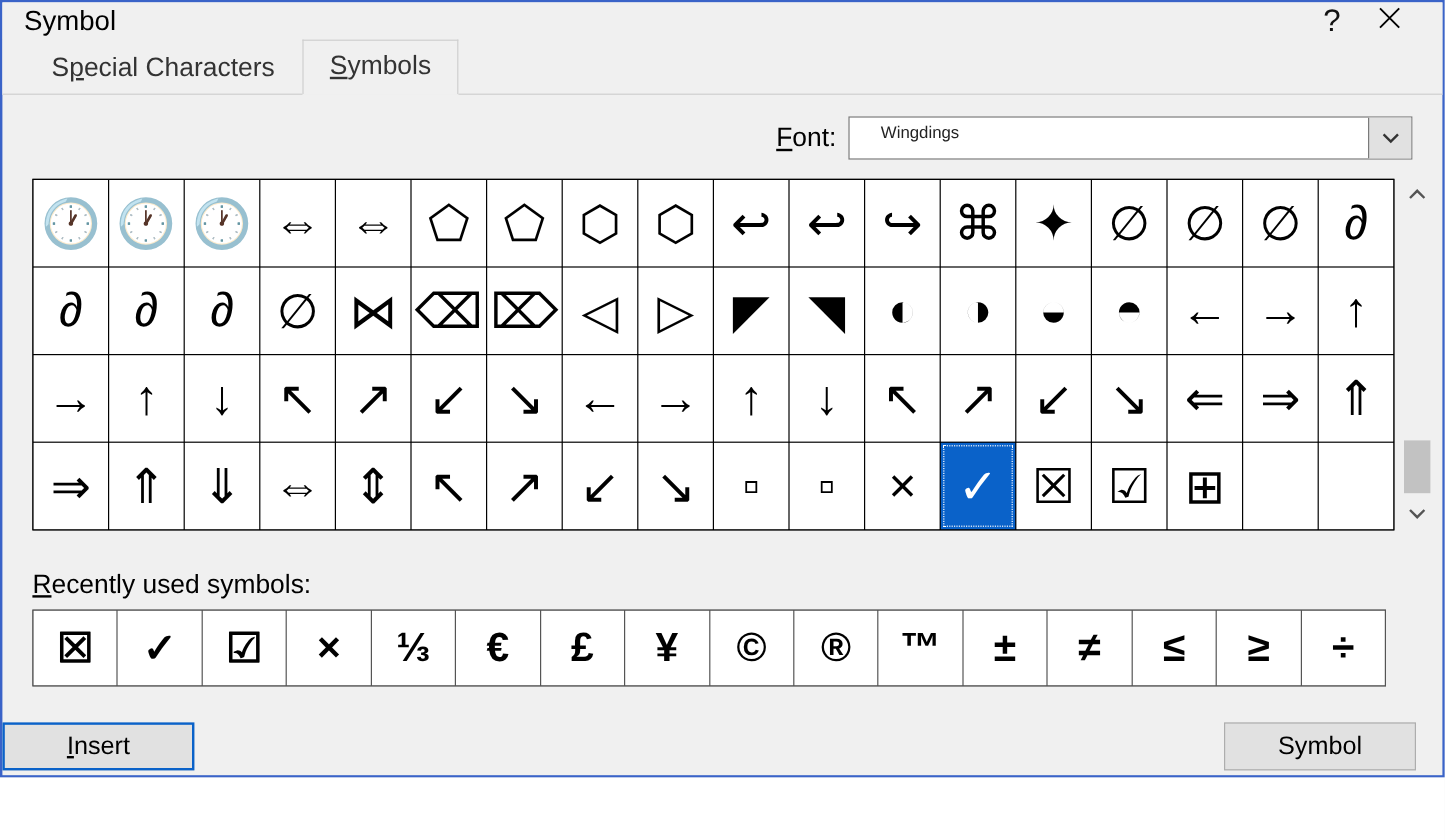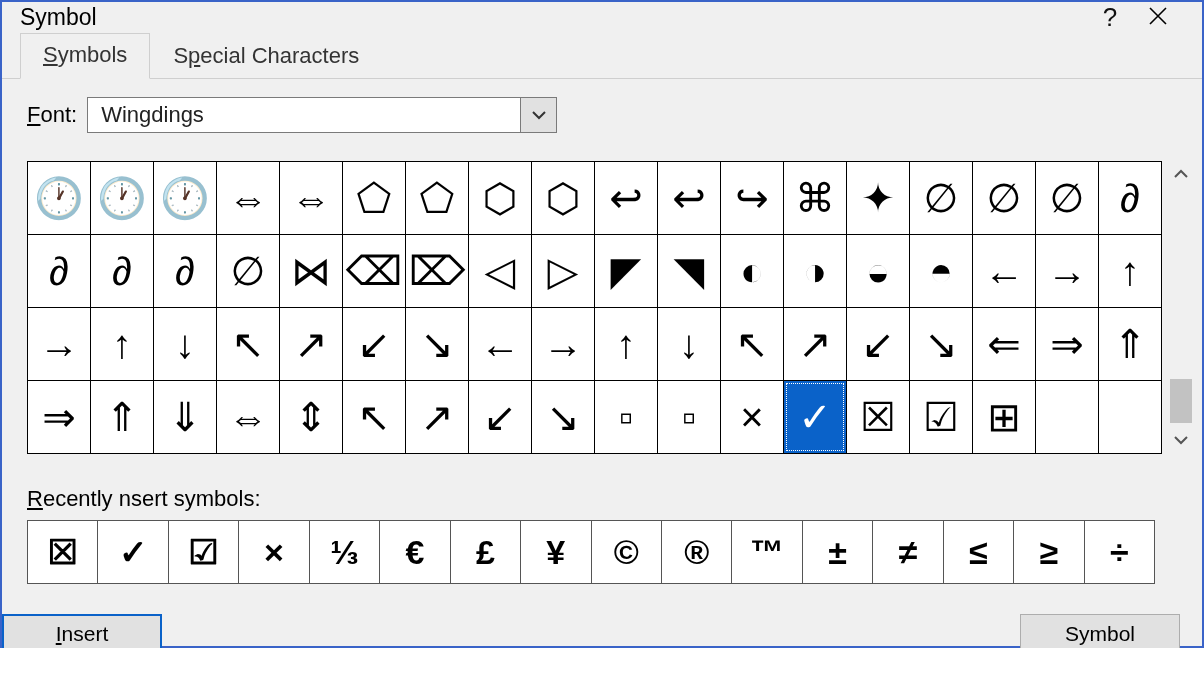--- a/index.html
+++ b/index.html
@@ -63,39 +63,40 @@
   .tab .ul { text-decoration: underline; }
   .body {
     flex: 1;
     padding: 18px 25px 16px 25px;
     display: flex;
     flex-direction: column;
   }
   .font-row {
     display: flex;
     align-items: center;
-    margin-bottom: 28px;
+    margin-bottom: 16px;
+    justify-content: flex-end;
   }
   .font-label {
     font-size: 22px;
     margin-right: 10px;
   }
   .font-label .ul { text-decoration: underline; }
   .font-select {
     display: flex;
     align-items: stretch;
     border: 1px solid #7a7a7a;
     background: #fff;
     height: 36px;
     width: 470px;
   }
   .font-value {
     flex: 1;
-    padding: 4px 13px;
-    font-size: 22px;
+    padding: 4px 26px;
+    font-size: 14px;
     color: #222;
   }
   .font-drop {
     width: 36px;
     background: #e1e1e1;
     border-left: 1px solid #7a7a7a;
     display: flex;
     align-items: center;
     justify-content: center;
   }
@@ -211,25 +212,25 @@
     <span class="title">Symbol</span>
     <span class="help">?</span>
     <span class="close">
       <svg width="20" height="20" viewBox="0 0 20 20">
           <path d="M2 2 L18 18 M18 2 L2 18" stroke="#000" stroke-width="1.6"></path>
         </svg>
     </span>
   </div>
 
   <div class="tabs">
+    <div class="tab">
+      <span>S</span><span class="ul">p</span><span>ecial Characters</span>
+    </div>
     <div class="tab active">
       <span class="ul">S</span><span>ymbols</span>
-    </div>
-    <div class="tab">
-      <span>S</span><span class="ul">p</span><span>ecial Characters</span>
     </div>
   </div>
 
   <div class="body">
 
     <div class="font-row">
       <span class="font-label">
         <span class="ul">F</span><span>ont:</span>
       </span>
       <div class="font-select">
@@ -328,21 +329,21 @@
         </div>
         <div class="scroll-btn">
           <svg width="14" height="10" viewBox="0 0 14 10">
               <path d="M1 2 L7 8 L13 2" fill="none" stroke="#555" stroke-width="2"></path>
             </svg>
         </div>
       </div>
     </div>
 
     <div class="recent-label">
-      <span class="ul">R</span><span>ecently nsert symbols:</span>
+      <span class="ul">R</span><span>ecently used symbols:</span>
     </div>
     <div class="recent-grid" id="recent-grid">
         <div class="recent-cell">☒</div>
         <div class="recent-cell">✓</div>
         <div class="recent-cell">☑</div>
         <div class="recent-cell">×</div>
         <div class="recent-cell">⅓</div>
         <div class="recent-cell">€</div>
         <div class="recent-cell">£</div>
         <div class="recent-cell">¥</div>

